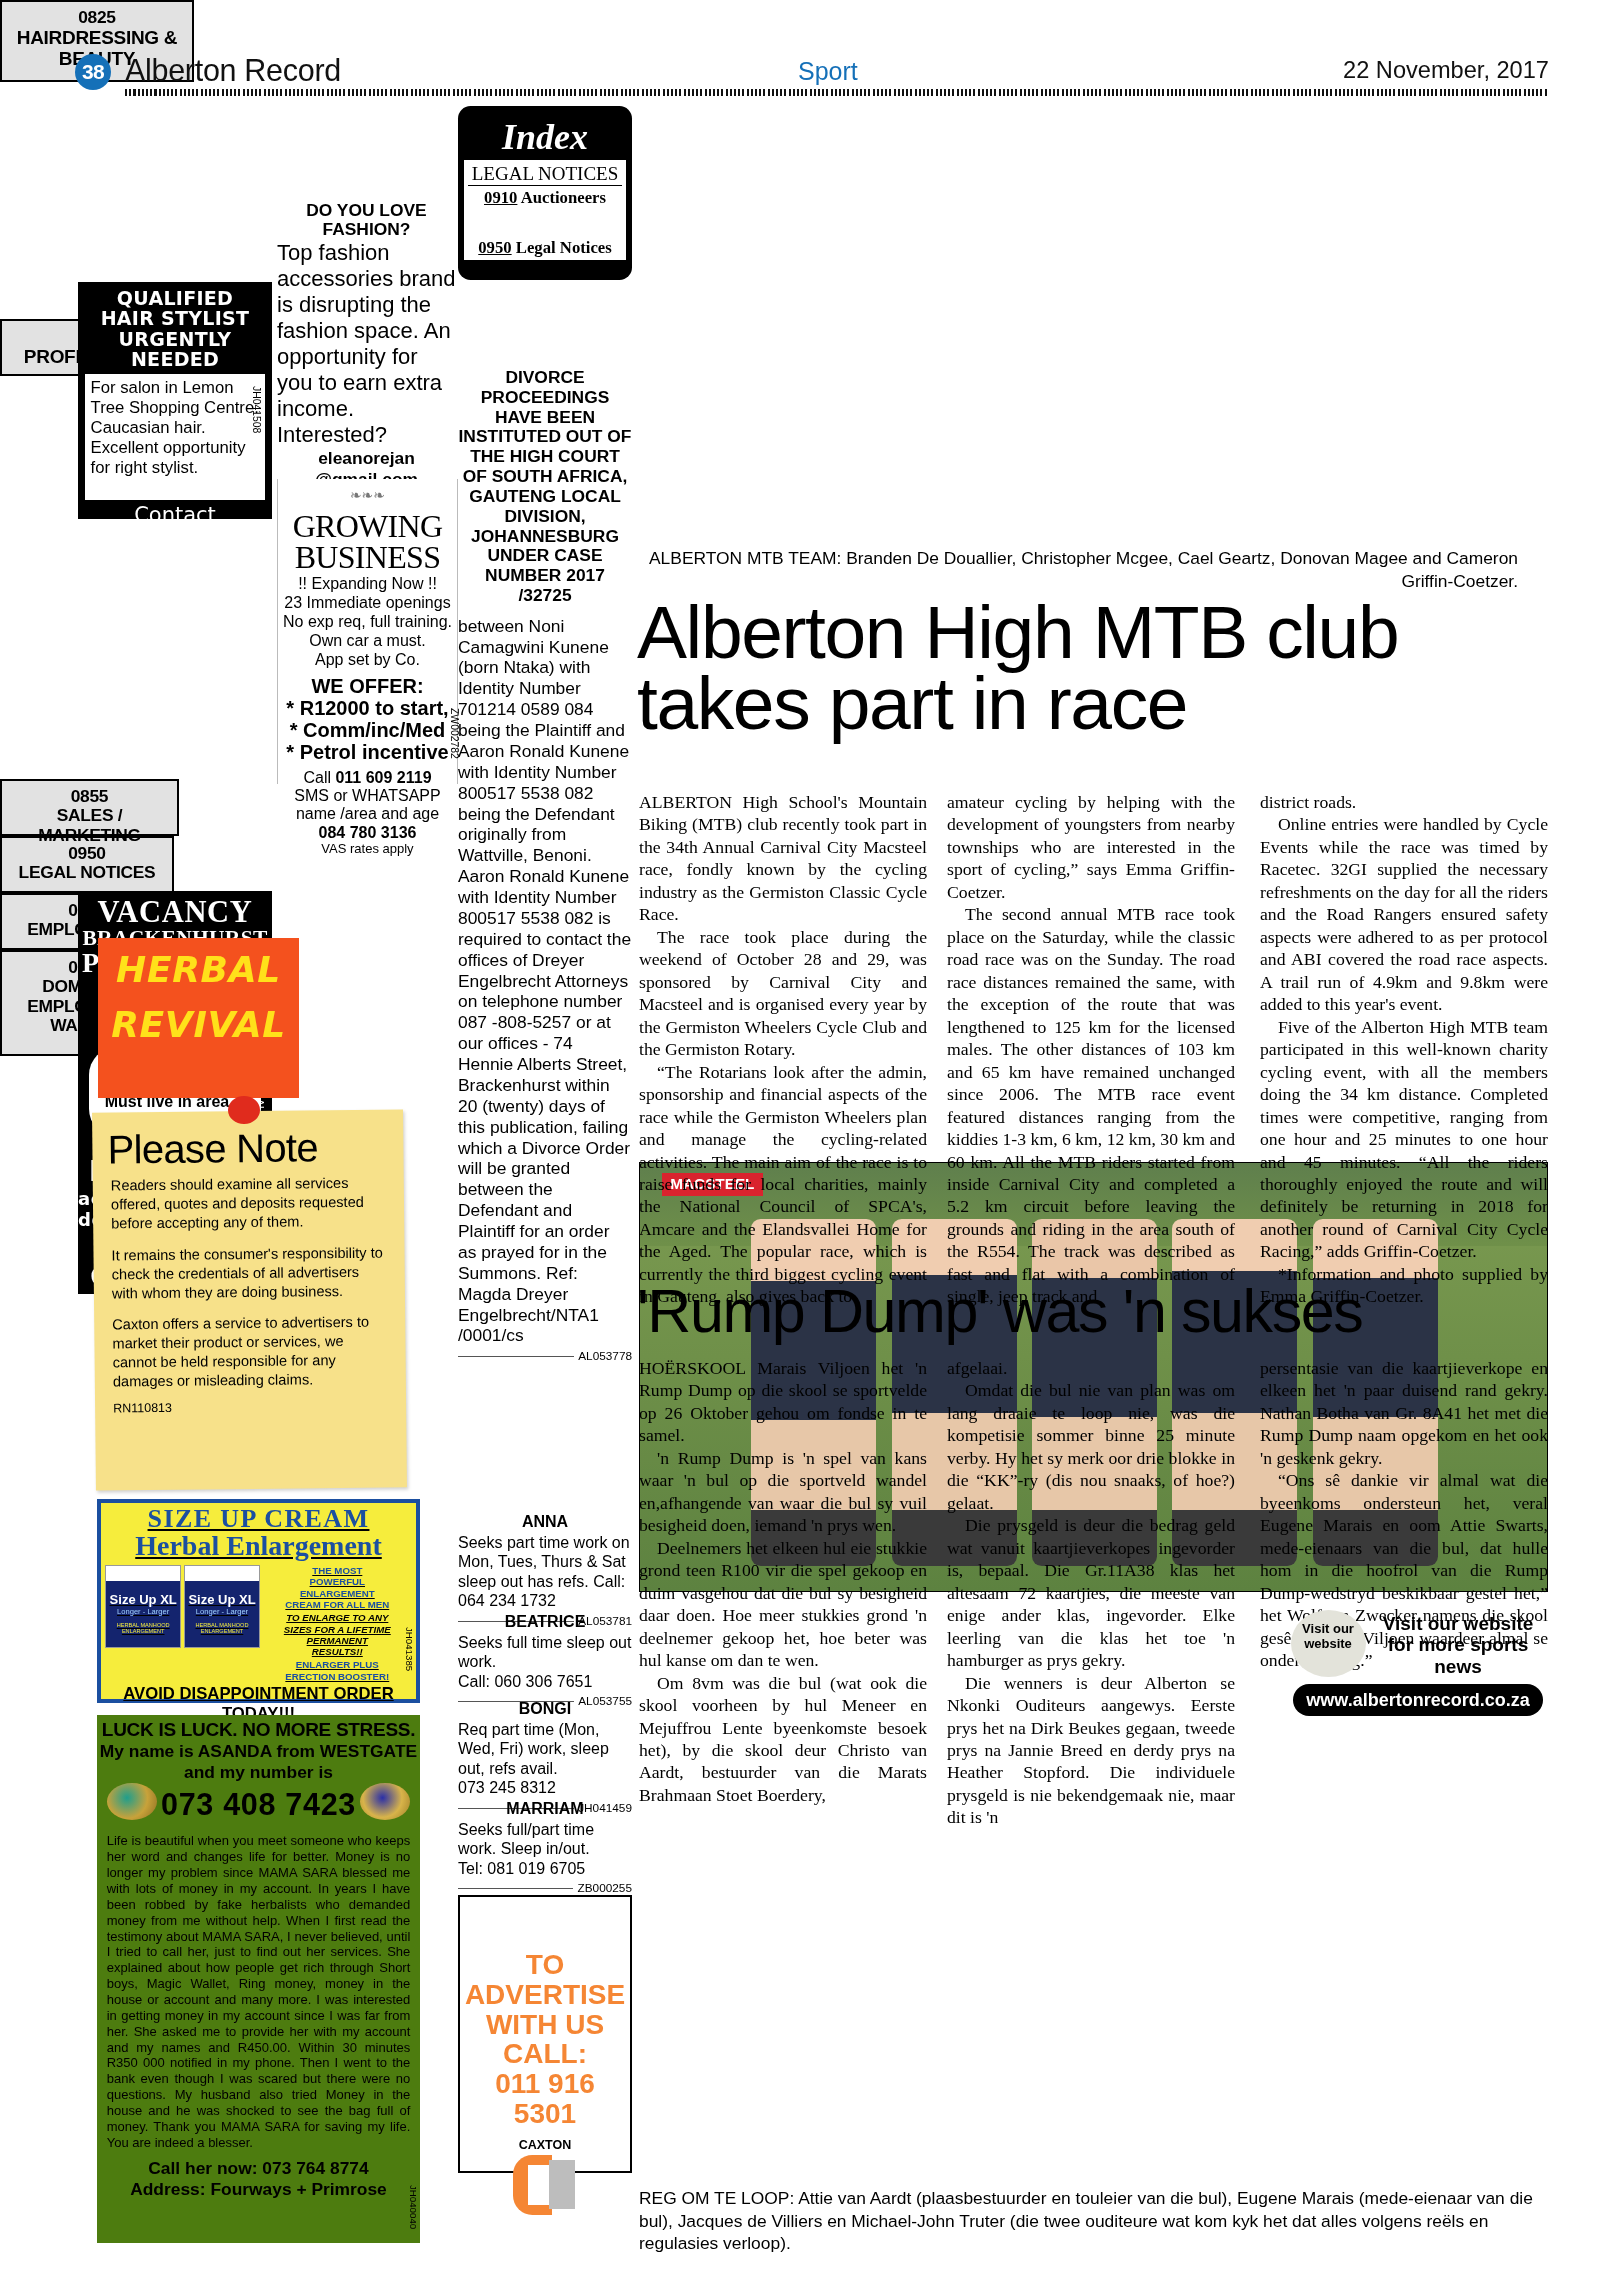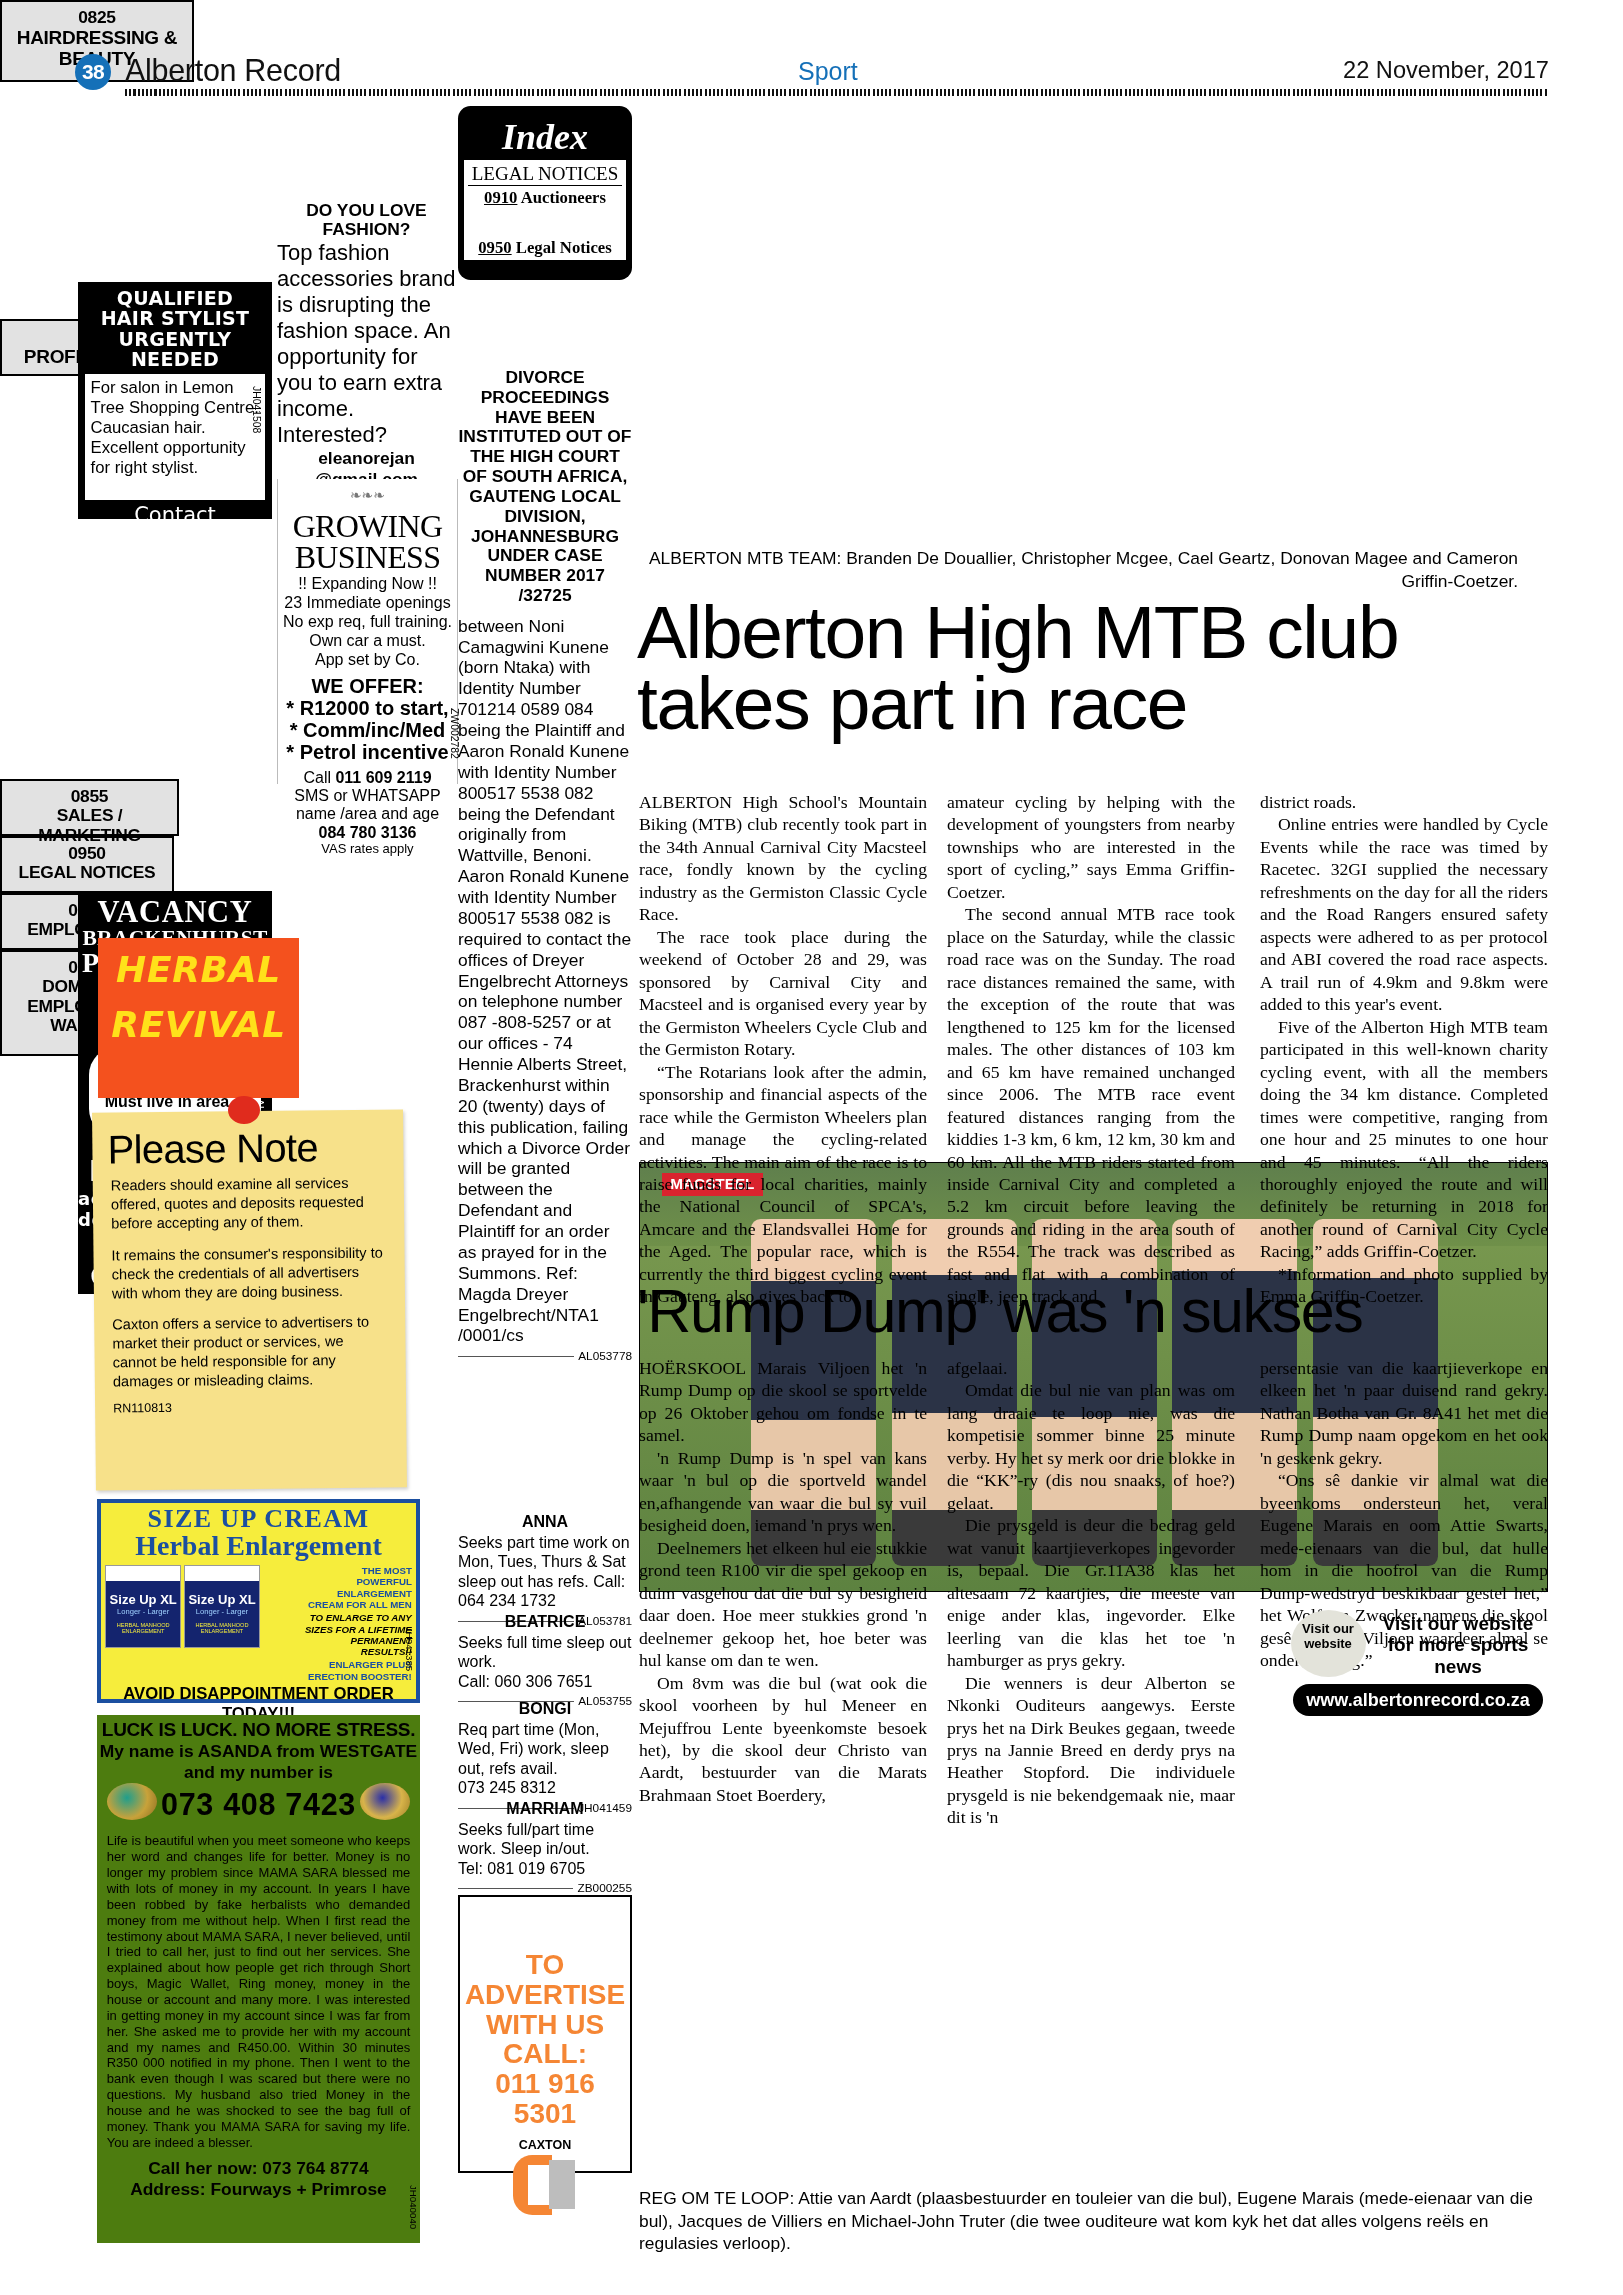--- a/index.html
+++ b/index.html
@@ -98,37 +98,37 @@
 
   <div style="position:absolute;left:94px;top:1111px;width:311px;height:378px;background:#f7e18a;transform:rotate(-0.6deg);box-shadow:1.4px 2.1px 3.5px rgba(0,0,0,.18);">
     <div style="position:absolute;left:136px;top:-15.3px;width:32px;height:28px;border-radius:50%;background:#e02b1d;"></div>
     <div style="font-size:40px;padding:15.3px 0 0 15.3px;letter-spacing:-0.7px;">Please Note</div>
     <div style="font-size:14.6px;line-height:1.3;padding:4.2px 21px 0 18px;">Readers should examine all services offered, quotes and deposits requested before accepting any of them.</div>
     <div style="font-size:14.6px;line-height:1.3;padding:12.5px 21px 0 18px;">It remains the consumer's responsibility to check the credentials of all advertisers with whom they are doing business.</div>
     <div style="font-size:14.6px;line-height:1.3;padding:12.5px 21px 0 18px;">Caxton offers a service to advertisers to market their product or services, we cannot be held responsible for any damages or misleading claims.</div>
     <div style="font-size:12.5px;padding:9.7px 0 0 18px;">RN110813</div>
   </div>
 
-  <div style="position:absolute;left:97px;top:1499px;width:323px;height:204px;background:#f6ed3c;border:4.9px solid #1b4fa0;box-sizing:border-box;">
+  <div style="position:absolute;left:97px;top:1499px;width:323px;height:204px;background:#f6ed3c;border:4.9px solid #1b4fa0;box-sizing:border-box;text-decoration:underline;">
     <div style="color:#1b4fa0;font-family:'Liberation Serif',serif;font-weight:bold;font-size:26px;text-align:center;letter-spacing:1.4px;margin-top:1.4px;">SIZE UP CREAM</div>
     <div style="color:#1b4fa0;font-family:'Liberation Serif',serif;font-weight:bold;font-size:28px;text-align:center;margin-top:-4.2px;">Herbal Enlargement</div>
     <div style="display:flex;gap:2.8px;padding:2.8px 4.2px 0;">
       <div style="width:74px;height:81px;background:linear-gradient(#fff 0 18%,#14246e 18% 100%);border:0.7px solid #999;position:relative;">
         <div style="color:#fff;font-weight:bold;font-size:13px;text-align:center;margin-top:26px;">Size Up XL</div>
         <div style="color:#9fd0ff;font-size:7.6px;text-align:center;">Longer - Larger</div>
         <div style="color:#f6ed3c;font-size:5.6px;text-align:center;white-space:pre-line;margin-top:5.6px;">HERBAL MANHOOD
 ENLARGEMENT</div>
       </div>
       <div style="width:74px;height:81px;background:linear-gradient(#fff 0 18%,#14246e 18% 100%);border:0.7px solid #999;position:relative;">
         <div style="color:#fff;font-weight:bold;font-size:13px;text-align:center;margin-top:26px;">Size Up XL</div>
         <div style="color:#9fd0ff;font-size:7.6px;text-align:center;">Longer - Larger</div>
         <div style="color:#f6ed3c;font-size:5.6px;text-align:center;white-space:pre-line;margin-top:5.6px;">HERBAL MANHOOD
 ENLARGEMENT</div>
       </div>
-      <div style="flex:1;text-align:right;">
+      <div style="flex:1;text-align:center;">
         <div style="color:#1b4fa0;font-weight:bold;font-size:9.7px;line-height:1.18;white-space:pre-line;">THE MOST
 POWERFUL
 ENLARGEMENT
 CREAM FOR ALL MEN</div>
         <div style="font-weight:bold;font-style:italic;font-size:9.7px;line-height:1.18;white-space:pre-line;margin-top:1.4px;">TO ENLARGE TO ANY
 SIZES FOR A LIFETIME
 PERMANENT
 RESULTS!!</div>
         <div style="color:#1b4fa0;font-weight:bold;font-size:9.7px;line-height:1.18;white-space:pre-line;margin-top:1.4px;">ENLARGER PLUS
 ERECTION BOOSTER!</div>

